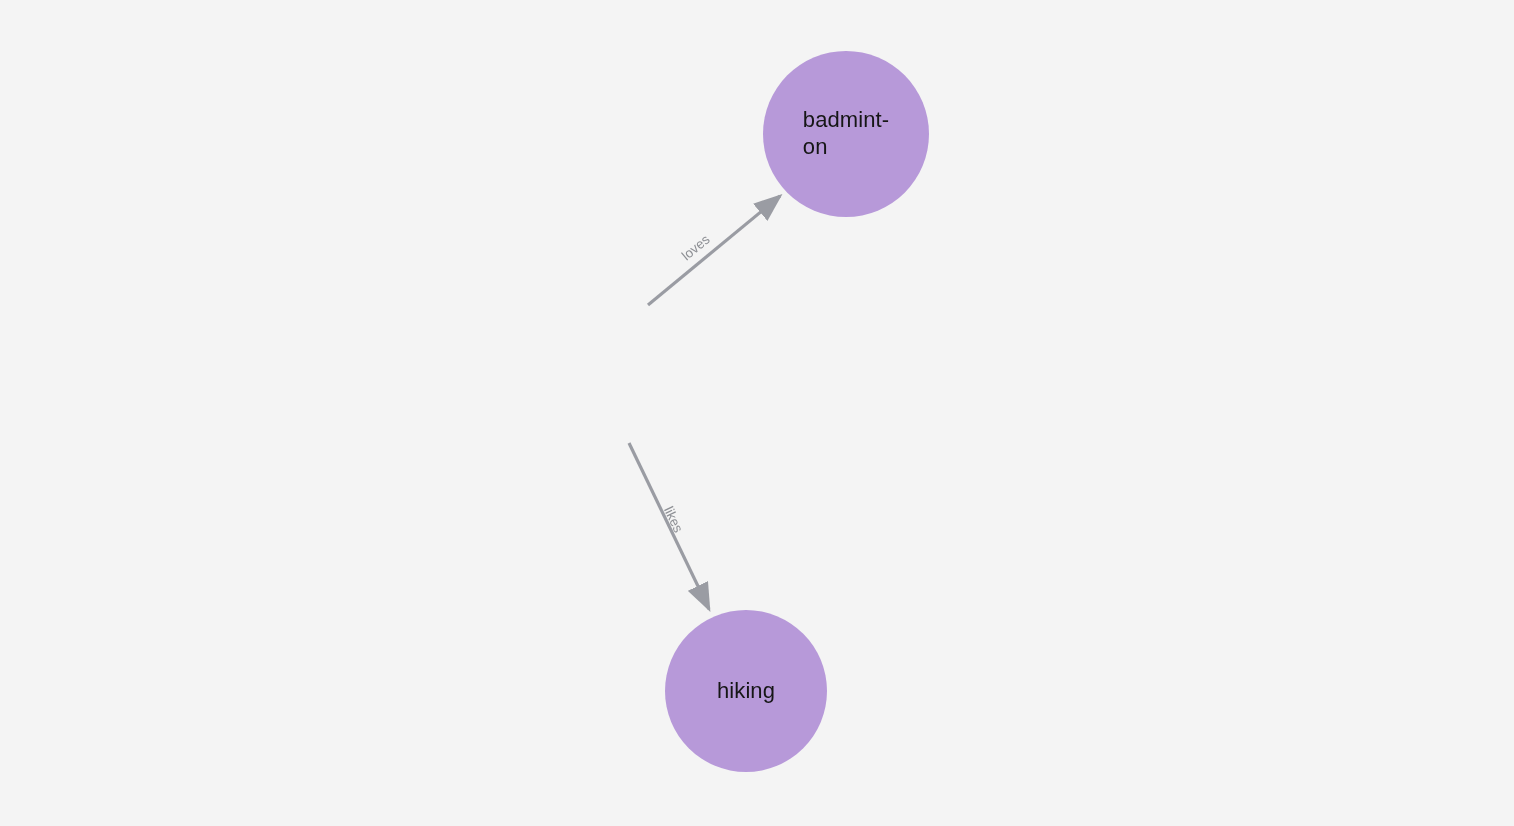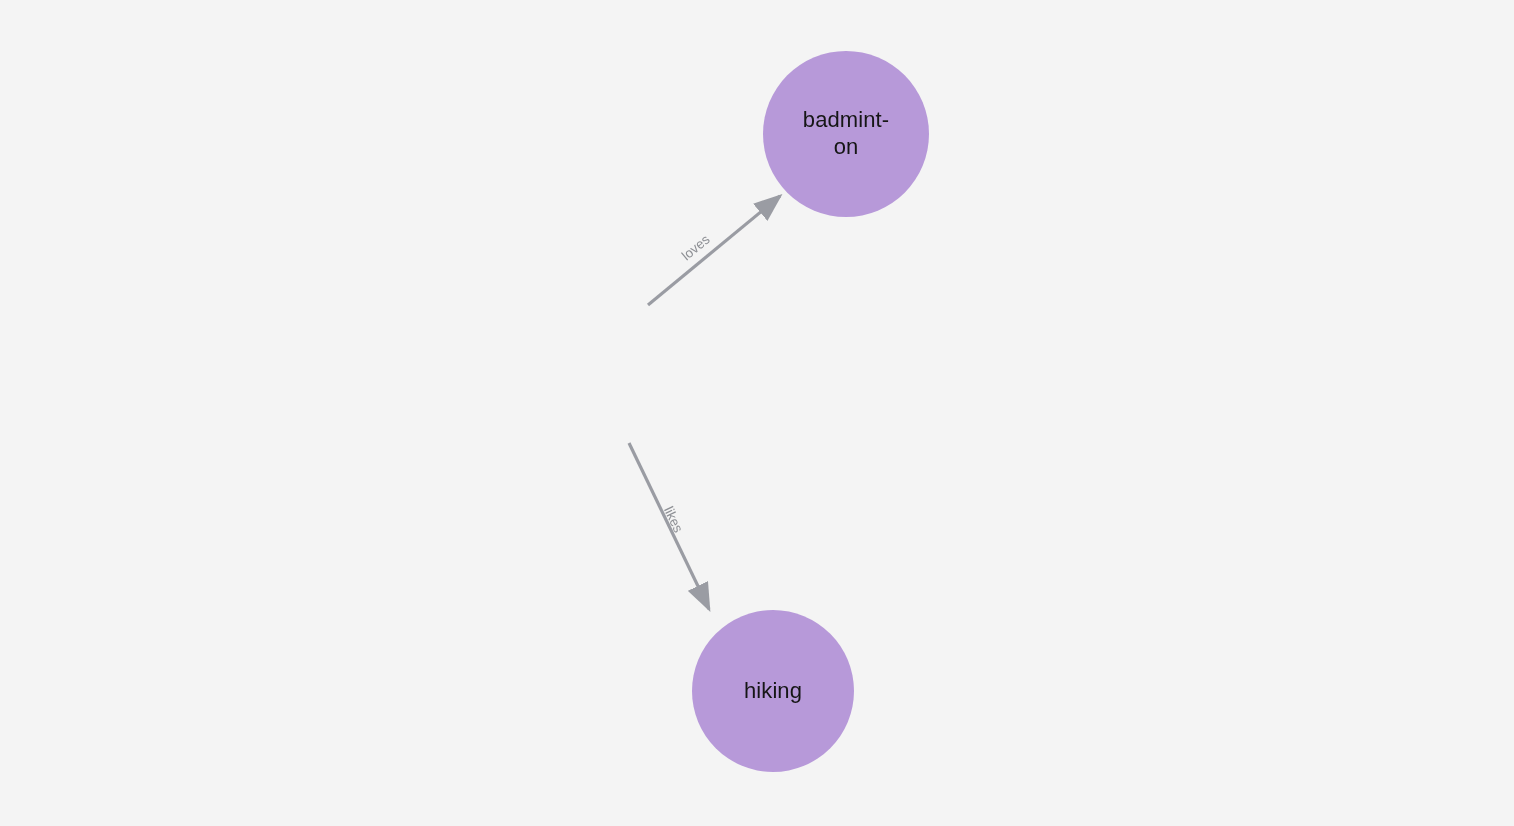--- a/index.html
+++ b/index.html
@@ -28,21 +28,21 @@
     height: 826px;
     display: block;
   }
   .node-circle {
     position: absolute;
     border-radius: 50%;
     display: flex;
     align-items: center;
     justify-content: center;
     box-sizing: border-box;
-    text-align: center;
+    text-align: left;
     line-height: 1.22;
     color: #161616;
     font-family: "Liberation Sans", sans-serif;
     font-size: 22px;
     letter-spacing: 0.1px;
     user-select: none;
   }
   .node-label {
     display: block;
     white-space: pre-line;
@@ -77,21 +77,21 @@
 
     <line id="edge-line-likes" x1="629" y1="443" x2="709" y2="609" stroke="#9a9ca3" stroke-width="3.2" marker-end="url(#arrowhead-likes)"></line>
   </svg>
 
 
   <div id="node-badminton" class="node-circle" style="left: 763px; top: 51px; width: 166px; height: 166px; background: rgb(183, 153, 217); color: rgb(22, 22, 22);">
     <span class="node-label">badmint-
 on</span>
   </div>
 
-  <div id="node-hiking" class="node-circle" style="left: 692px; top: 610px; width: 162px; height: 162px; background: rgb(183, 153, 217); color: rgb(22, 22, 22);">
+  <div id="node-hiking" class="node-circle" style="left: 665px; top: 610px; width: 162px; height: 162px; background: rgb(183, 153, 217); color: rgb(22, 22, 22);">
     <span class="node-label">hiking</span>
   </div>
 
   <div id="edge-label-loves" class="edge-label" style="color: rgb(141, 143, 148); left: 680px; top: 239.5px; transform: rotate(-39.5deg);">loves</div>
 
   <div id="edge-label-likes" class="edge-label" style="color: rgb(141, 143, 148); left: 659.5px; top: 511.5px; transform: rotate(64.5deg);">likes</div>
 
 </div>
 
 </body></html>

